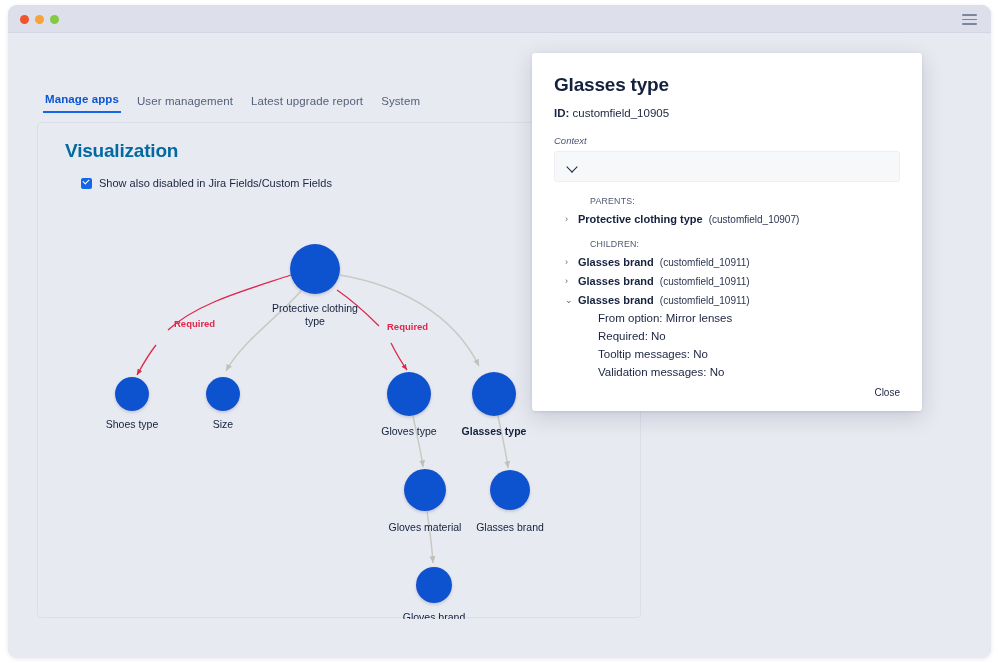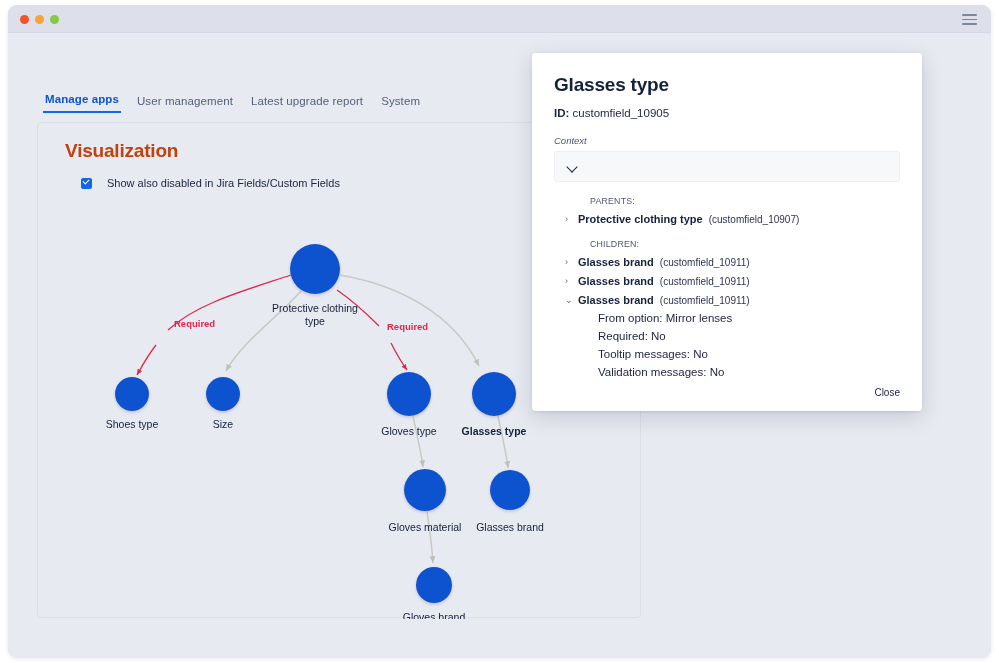--- a/index.html
+++ b/index.html
@@ -72,26 +72,26 @@
   .vizcard {
     position: absolute;
     left: 29px; top: 89px;
     width: 604px; height: 496px;
     background: #e8eaf1;
     border: 1px solid #dcdfe9;
     border-radius: 4px;
   }
   .viz-title {
     position: absolute; left: 27px; top: 17px;
-    font-size: 19px; font-weight: bold; color: #c2410c;
+    font-size: 19px; font-weight: bold; color: #0369a1;
     letter-spacing: -.2px;
   }
   .cb-row {
     position: absolute; left: 43px; top: 54px;
-    display: flex; align-items: center; gap: 15px;
+    display: flex; align-items: center; gap: 7px;
     cursor: pointer;
   }
   .cb {
     width: 11px; height: 11px; border-radius: 2px;
     background: #1565e8;
     position: relative;
     flex: 0 0 auto;
   }
   .cb::after {
     content: "";

